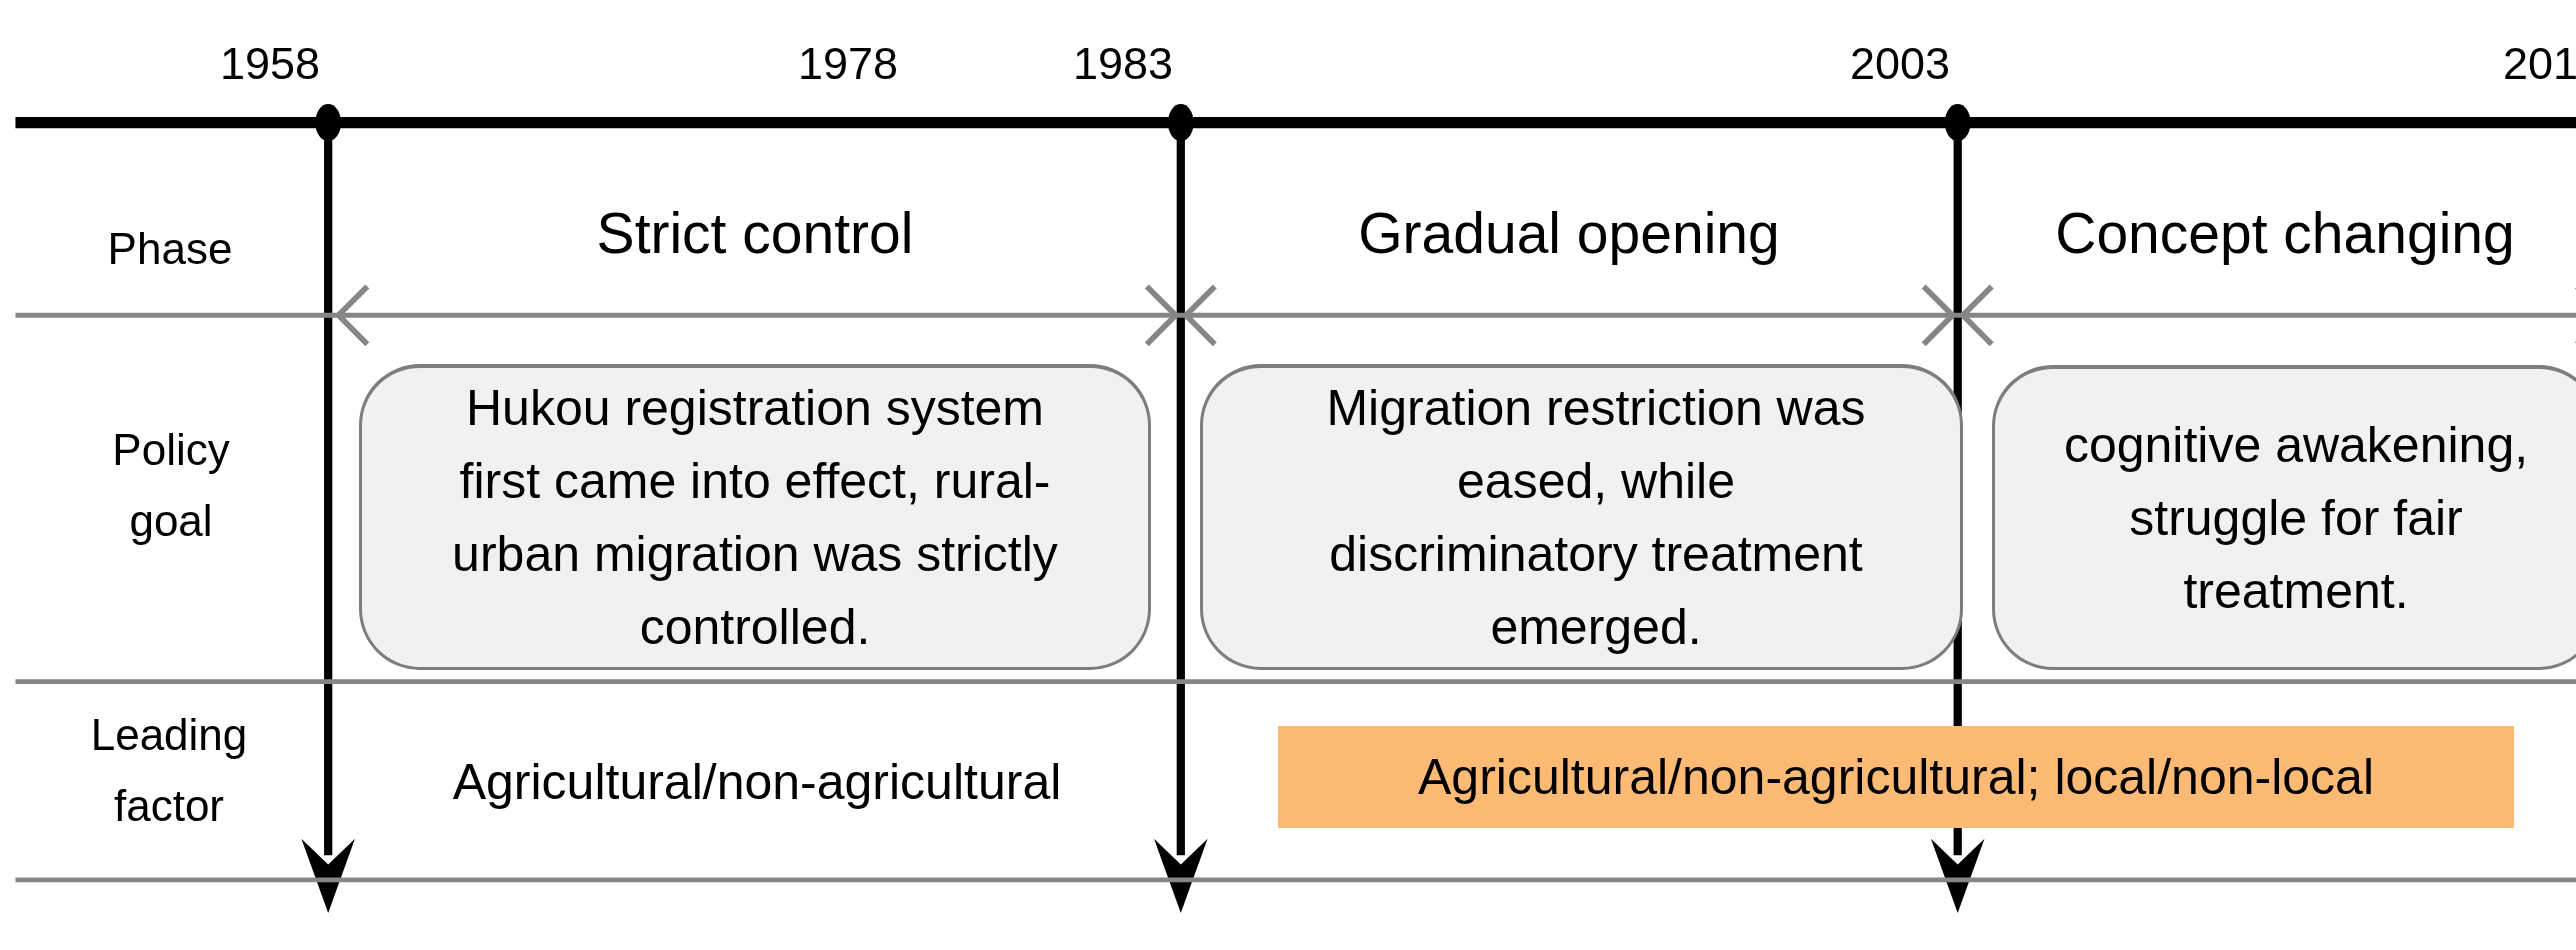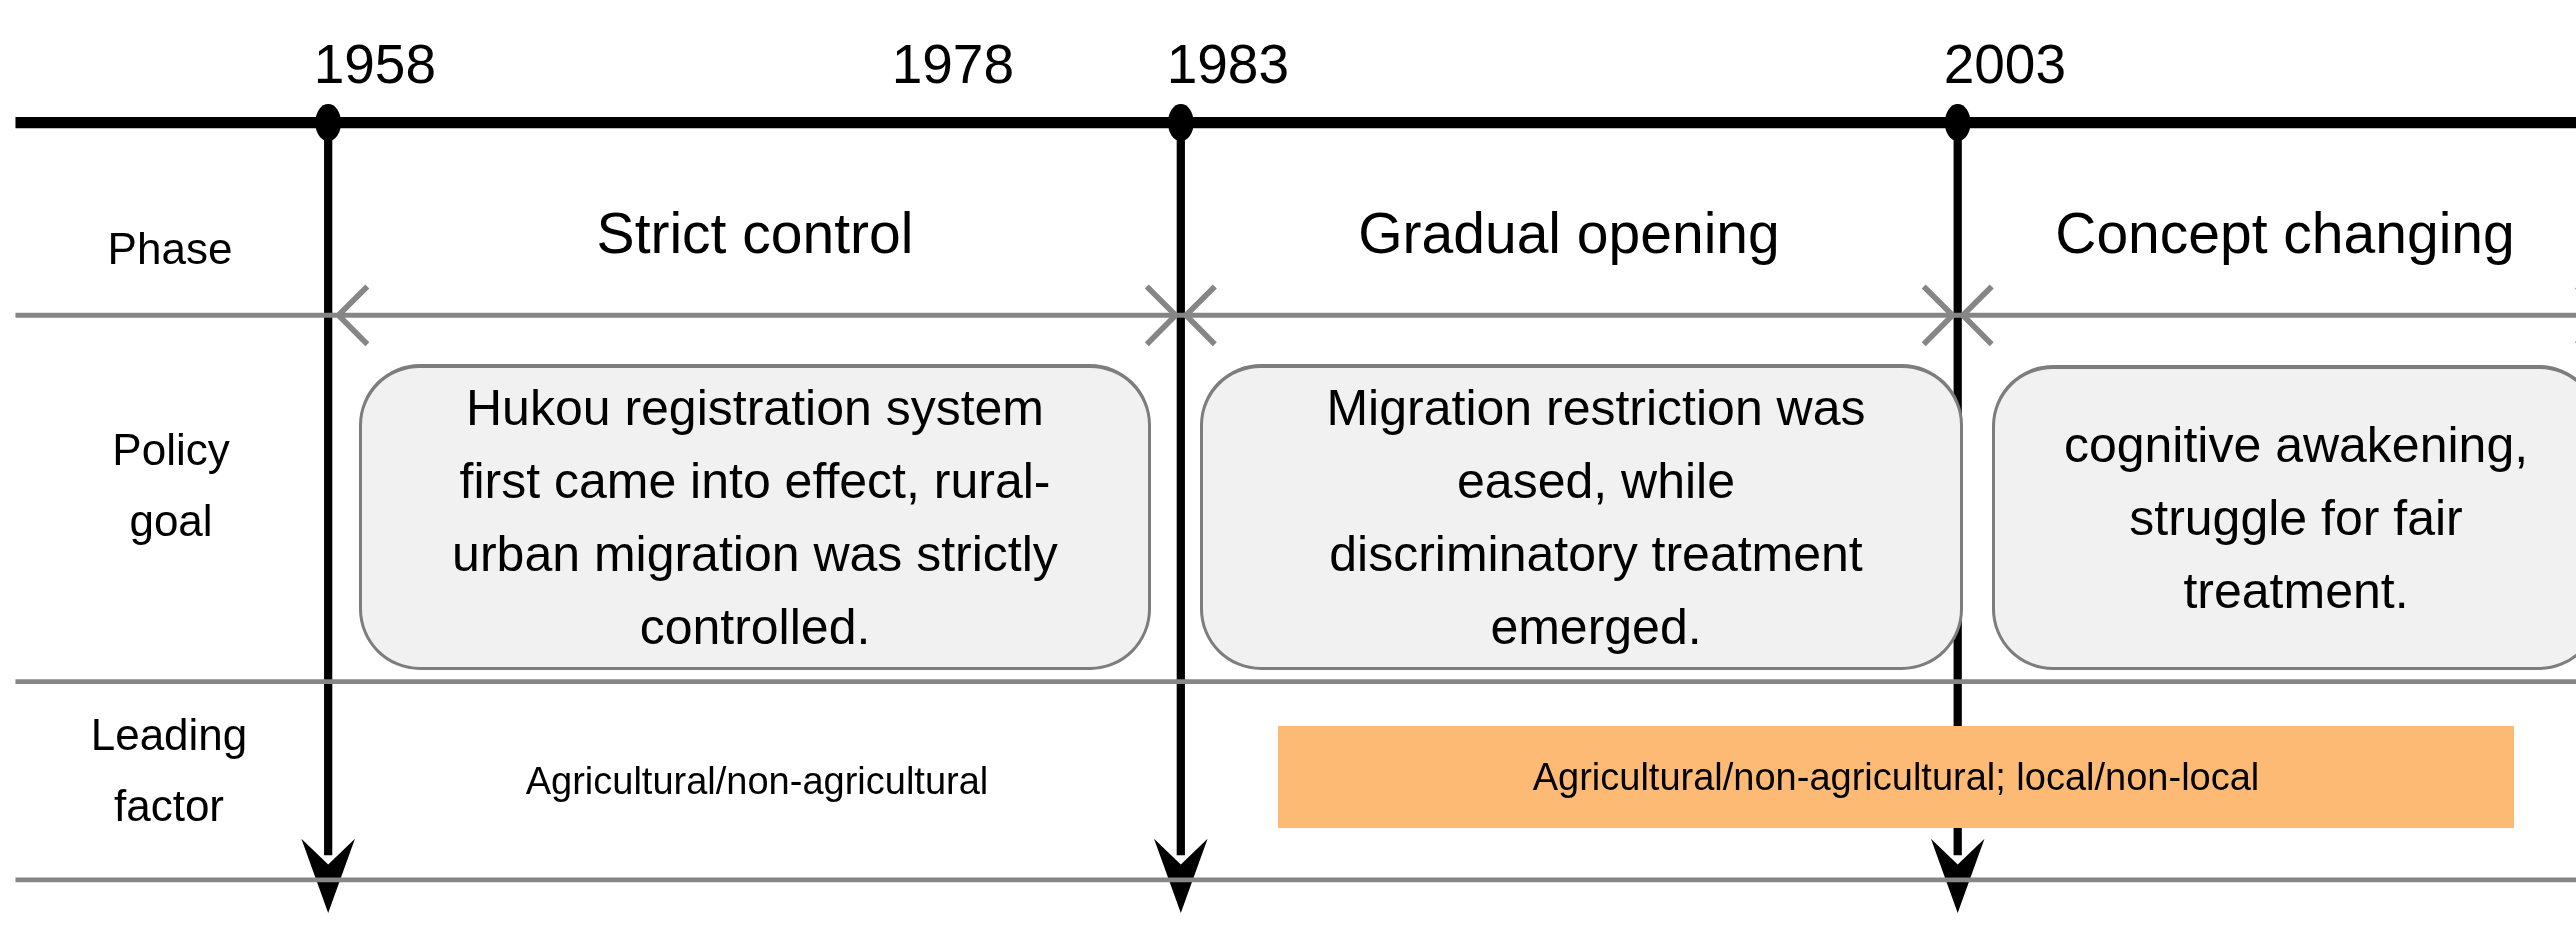--- a/index.html
+++ b/index.html
@@ -13,22 +13,22 @@
     overflow: hidden;
   }
   #lines-layer {
     position: absolute;
     inset: 0;
     z-index: 1;
   }
 
   .year-label {
     top: 32px; height: 64px; line-height: 64px;
-    width: 216px; font-size: 55px; z-index: 3;
-    text-align: right; position: absolute;
+    width: 216px; font-size: 45px; z-index: 3;
+    text-align: left; position: absolute;
   }
   .phase-title {
     top: 200px; height: 66px; line-height: 66px;
     font-size: 57px; text-align: center; position: absolute; z-index: 3;
   }
   .row-label {
     font-size: 44px; line-height: 71px; text-align: center;
     position: absolute; z-index: 3; white-space: pre-line;
   }
   .policy-box {
@@ -37,21 +37,21 @@
     border: 3.1px solid var(--box-border, #7d7d7d);
     border-top-width: 4.6px;
     border-radius: 61px;
     display: flex; align-items: center; justify-content: center;
     text-align: center;
     font-size: 50px; line-height: 73px;
     white-space: pre-line;
   }
   .leading-text {
     position: absolute; z-index: 3;
-    font-size: 38px; text-align: center;
+    font-size: 50px; text-align: center;
     display: flex; align-items: center; justify-content: center;
   }
   .mask-bg { background: #fdba74; }
 
   .tl-black { stroke: var(--black, #000); }
   .tl-black-fill { fill: var(--black, #000); }
   .tl-gray { stroke: var(--gray-line, #868686); }
   .tl-gray-chev { stroke: var(--gray-line, #868686); fill: none; stroke-width: 11; }
 </style>
 </head>

